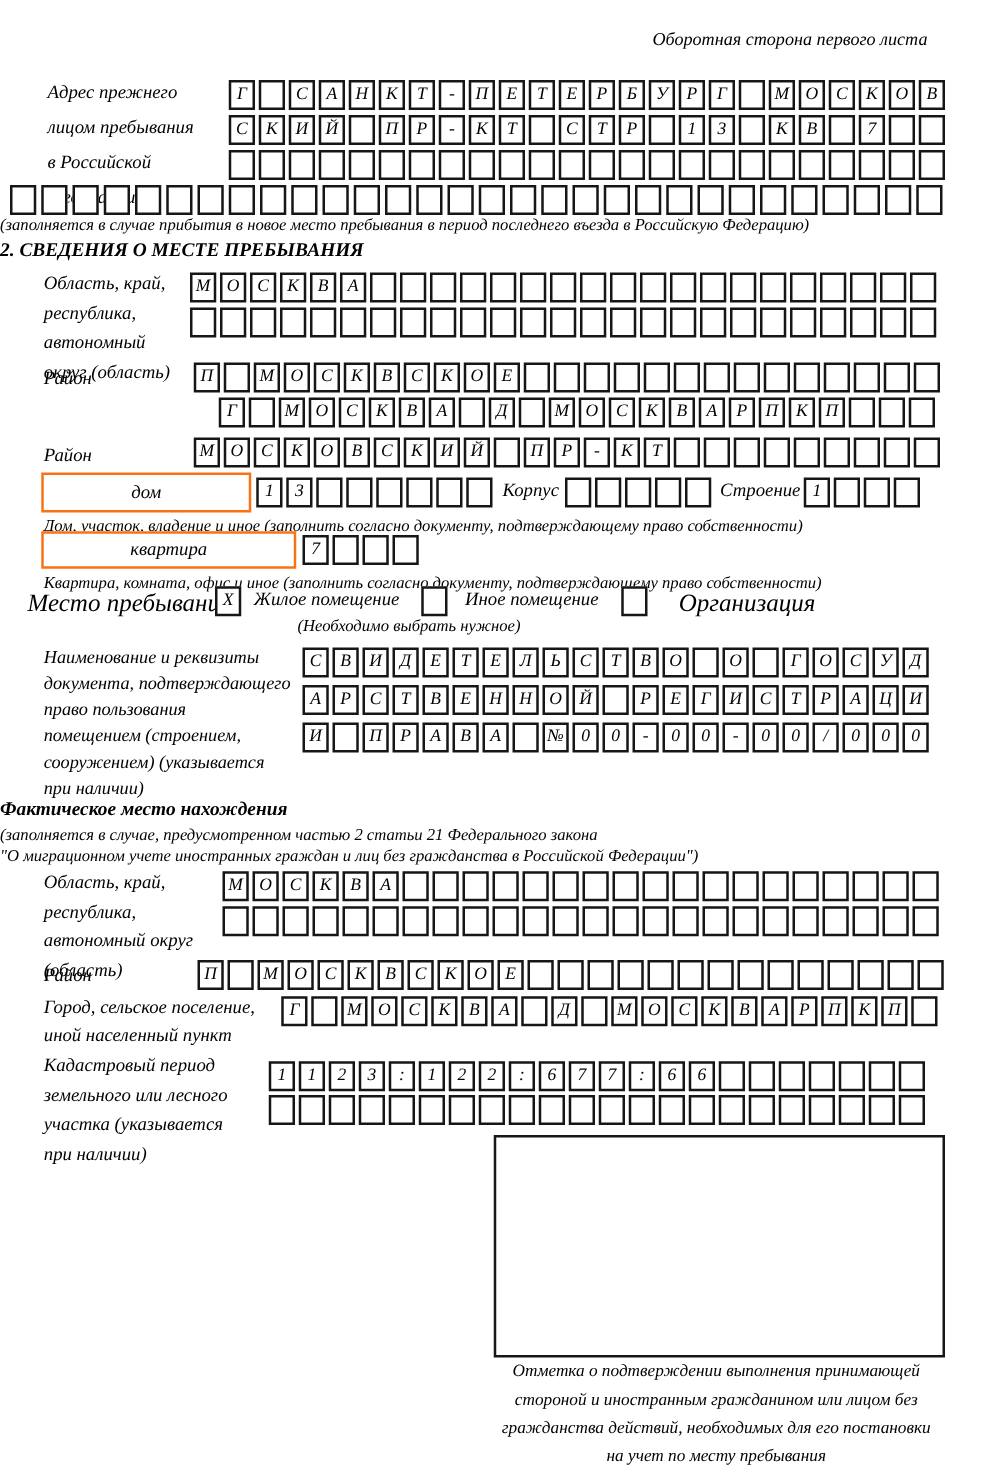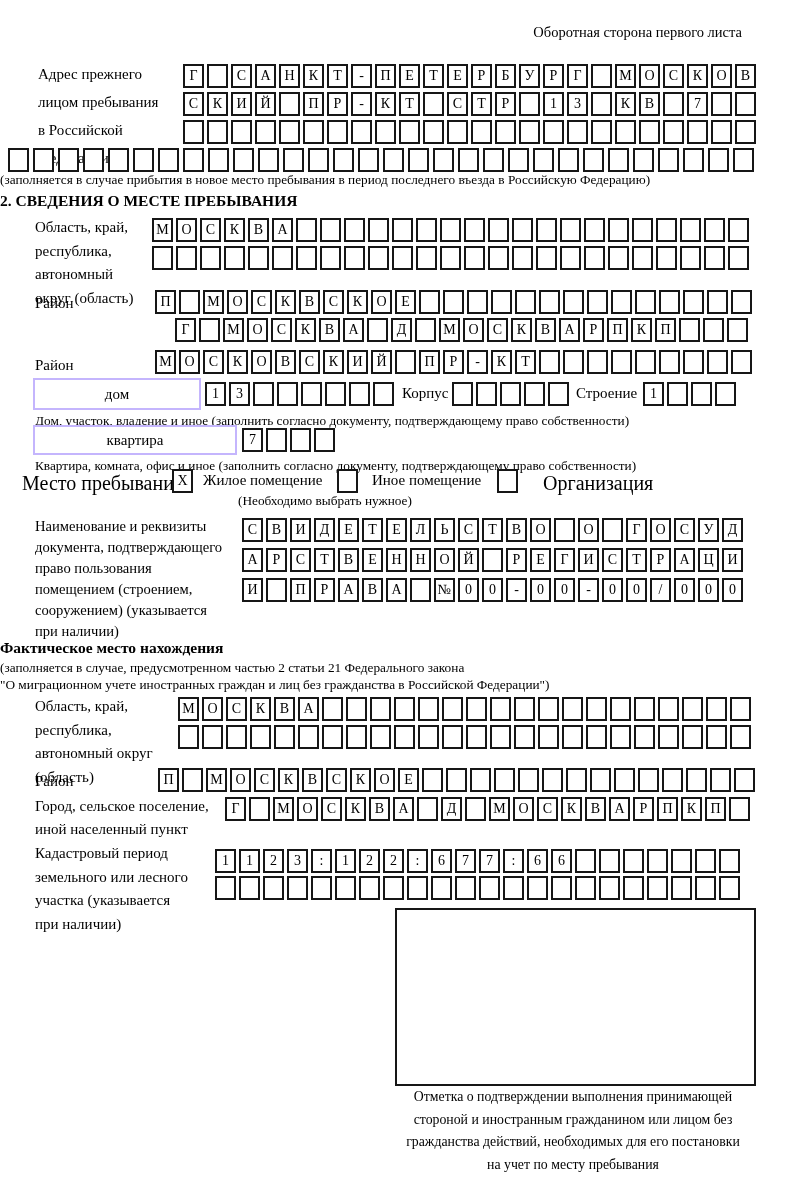--- a/index.html
+++ b/index.html
@@ -1,31 +1,31 @@
 <!DOCTYPE html>
 <html><head>
 <meta charset="utf-8">
 <style>
   html,body{margin:0;padding:0;background:#ffffff;}
   .page{position:relative;width:800px;height:1180px;background:#ffffff;color:#000;
-        font-family:"Liberation Serif","DejaVu Serif",serif;overflow:hidden;}
+        font-family:"Liberation Serif","DejaVu Serif",serif;overflow:hidden;font-style:italic;}
 
   .abs{position:absolute;}
   .lbl{position:absolute;font-size:15px;line-height:23.5px;white-space:pre-line;}
   .cap{position:absolute;font-size:13.3px;}
   .ctr{left:0;width:800px;}
   .bold{font-weight:bold;}
 
   .cellrow{position:absolute;display:flex;}
   .cell{flex:0 0 auto;width:21px;height:24px;box-sizing:border-box;border:2px solid #161616;
         margin-right:3px;display:flex;align-items:center;justify-content:center;
         font-size:14px;background:#fff;}
   .p25 .cell{margin-right:4px;}
 
-  .fieldrect{position:absolute;box-sizing:border-box;border:2px solid #c4b5fd;background:#fff;
+  .fieldrect{position:absolute;box-sizing:border-box;border:2px solid #f97316;background:#fff;
              display:flex;align-items:center;justify-content:center;font-size:15px;}
 
   
   .l-prev{left:38px;top:60px;line-height:28px;}
   .r-prev1{left:183px;top:64px;}
   .r-prev2{left:183px;top:92px;}
   .r-prev3{left:183px;top:120px;}
   .r-prev4{left:8px;top:148px;}
   .cap-prev{top:172px;}
 

